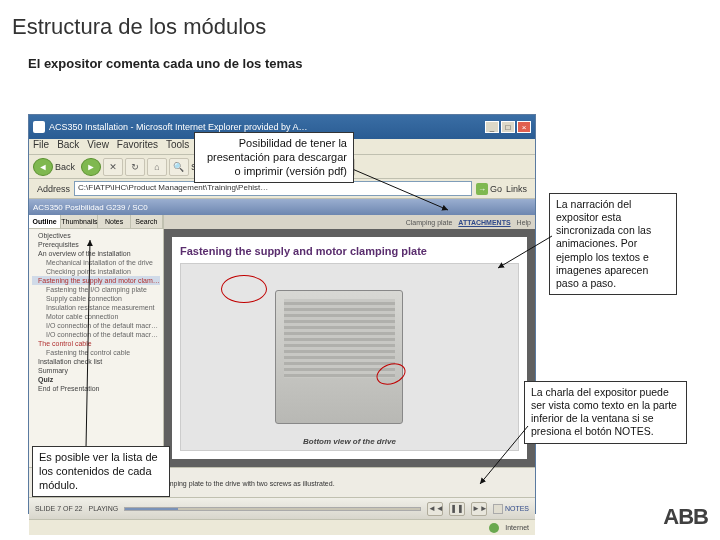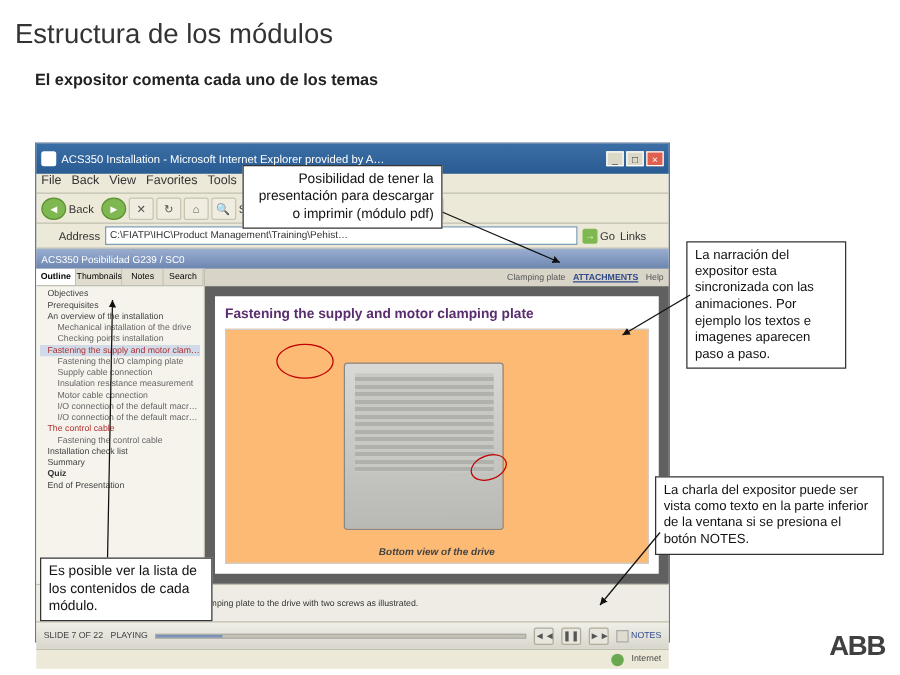--- a/index.html
+++ b/index.html
@@ -45,21 +45,21 @@
   .iebar .winbtn { width:14px; height:12px; background:#dcd8c8; margin-left:2px; font-size:8px; text-align:center; line-height:12px; color:#333; border:1px solid #fff; }
   
   .iemenu { height:16px; display:flex; padding:0 4px; font-size:10px; color:#333; border-bottom:1px solid #c0c0b0; }
   .iemenu span { margin-right:8px; }
   
   .ietool { height:24px; display:flex; align-items:center; padding:0 4px; border-bottom:1px solid #c0c0b0; gap:2px; }
   .tbtn { width:20px; height:18px; border:1px solid #c8c4b4; background:#f0ede0; border-radius:2px; display:flex; align-items:center; justify-content:center; font-size:9px; color:#555; }
   .tbtn.green { background:#7fb850; color:#fff; border-color:#5a9030; border-radius:50%; }
   .ietool .lbl { font-size:9px; color:#333; margin-right:4px; }
   
-  .ieaddr { height:20px; display:flex; align-items:center; padding:0 18px; border-bottom:1px solid #c0c0b0; gap:4px; }
+  .ieaddr { height:20px; display:flex; align-items:center; padding:0 8px; border-bottom:1px solid #c0c0b0; gap:4px; }
   .ieaddr .albl { font-size:9px; color:#333; }
   .ieaddr .abox { flex:1; height:15px; background:#fff; border:1px solid #7f9db9; font-size:8px; padding:1px 3px; color:#333; overflow:hidden; white-space:nowrap; }
   .ieaddr .gobtn { font-size:9px; color:#333; display:flex; align-items:center; gap:2px; }
   .ieaddr .gobtn .g { width:12px; height:12px; background:#7fb850; border-radius:2px; color:#fff; text-align:center; line-height:12px; font-size:8px; }
   
   .appbar { height:16px; background:linear-gradient(#9aaed0,#6d86b0); display:flex; align-items:center; padding:0 4px; }
   .appbar span { color:#fff; font-size:8px; }
   
   .appbody { display:flex; height:252px;justify-content:space-between; }
   .outline {
@@ -91,21 +91,21 @@
     margin:8px;
     flex:1;
     background:#fff;
     padding:8px;
     display:flex;
     flex-direction:column;
   }
   .slide .st { font-size:11px; font-weight:bold; color:#5a2d6e; margin-bottom:6px; }
   .slide .photo {
     flex:1;
-    background:#fdba74;
+    background:#e5e5e5;
     border:1px solid #ccc;
     position:relative;
     overflow:hidden;
   }
   .drive {
     position:absolute; left:28%; top:14%; width:38%; height:72%;
     background:linear-gradient(#d8d8d4,#b8b8b4);
     border:1px solid #888; border-radius:3px;
   }
   .drive::before { content:""; position:absolute; left:6%; top:6%; width:88%; height:60%; background:repeating-linear-gradient(#c8c8c4,#c8c8c4 3px,#b0b0ac 3px,#b0b0ac 6px); }
@@ -131,21 +131,21 @@
     position:absolute;
     background:#fff;
     border:1px solid #333;
     font-size:11px;
     line-height:1.25;
     color:#111;
     padding:4px 6px;
   }
   .co1 { left:194px; top:132px; width:160px; text-align:right; z-index:20; }
   .co2 { left:549px; top:193px; width:128px; font-size:10.5px; }
-  .co3 { left:524px; top:381px; width:183px; font-size:10.5px; }
+  .co3 { left:524px; top:381px; width:163px; font-size:10.5px; }
   .co4 { left:32px; top:446px; width:138px; font-size:11px; z-index:20; background:#fff; }
   
   svg.arrows { position:absolute; left:0; top:0; width:720px; height:540px; pointer-events:none; z-index:15; }
   
   .abb {
     position:absolute; right:12px; bottom:10px;
     font-family: Arial, sans-serif; font-weight:900;
     color:#404040; font-size:22px; letter-spacing:-1px;
   }
 </style>
@@ -261,21 +261,21 @@
         <div class="sq"></div>
         <span>NOTES</span>
       </div>
   </div>
   <div class="iestatus">
     <div class="dot"></div>
     <span>Internet</span>
   </div>
 </div>
 
-<div class="callout co1">Posibilidad de tener la presentación para descargar  o imprimir (módulo pdf)</div>
+<div class="callout co1">Posibilidad de tener la presentación para descargar  o imprimir (versión pdf)</div>
 <div class="callout co2">La narración del expositor esta sincronizada con las animaciones. Por ejemplo los textos e imagenes aparecen paso a paso.</div>
 <div class="callout co3">La charla del expositor puede ser vista como texto en la parte inferior de la ventana si se presiona el botón NOTES.</div>
 <div class="callout co4">Es posible ver la lista de los contenidos de cada módulo.</div>
 
 <svg class="arrows">
   <defs>
     <marker id="ah" markerWidth="8" markerHeight="8" refX="6" refY="3" orient="auto">
       <path d="M0,0 L6,3 L0,6 Z" fill="#111"></path>
     </marker>
   </defs>

